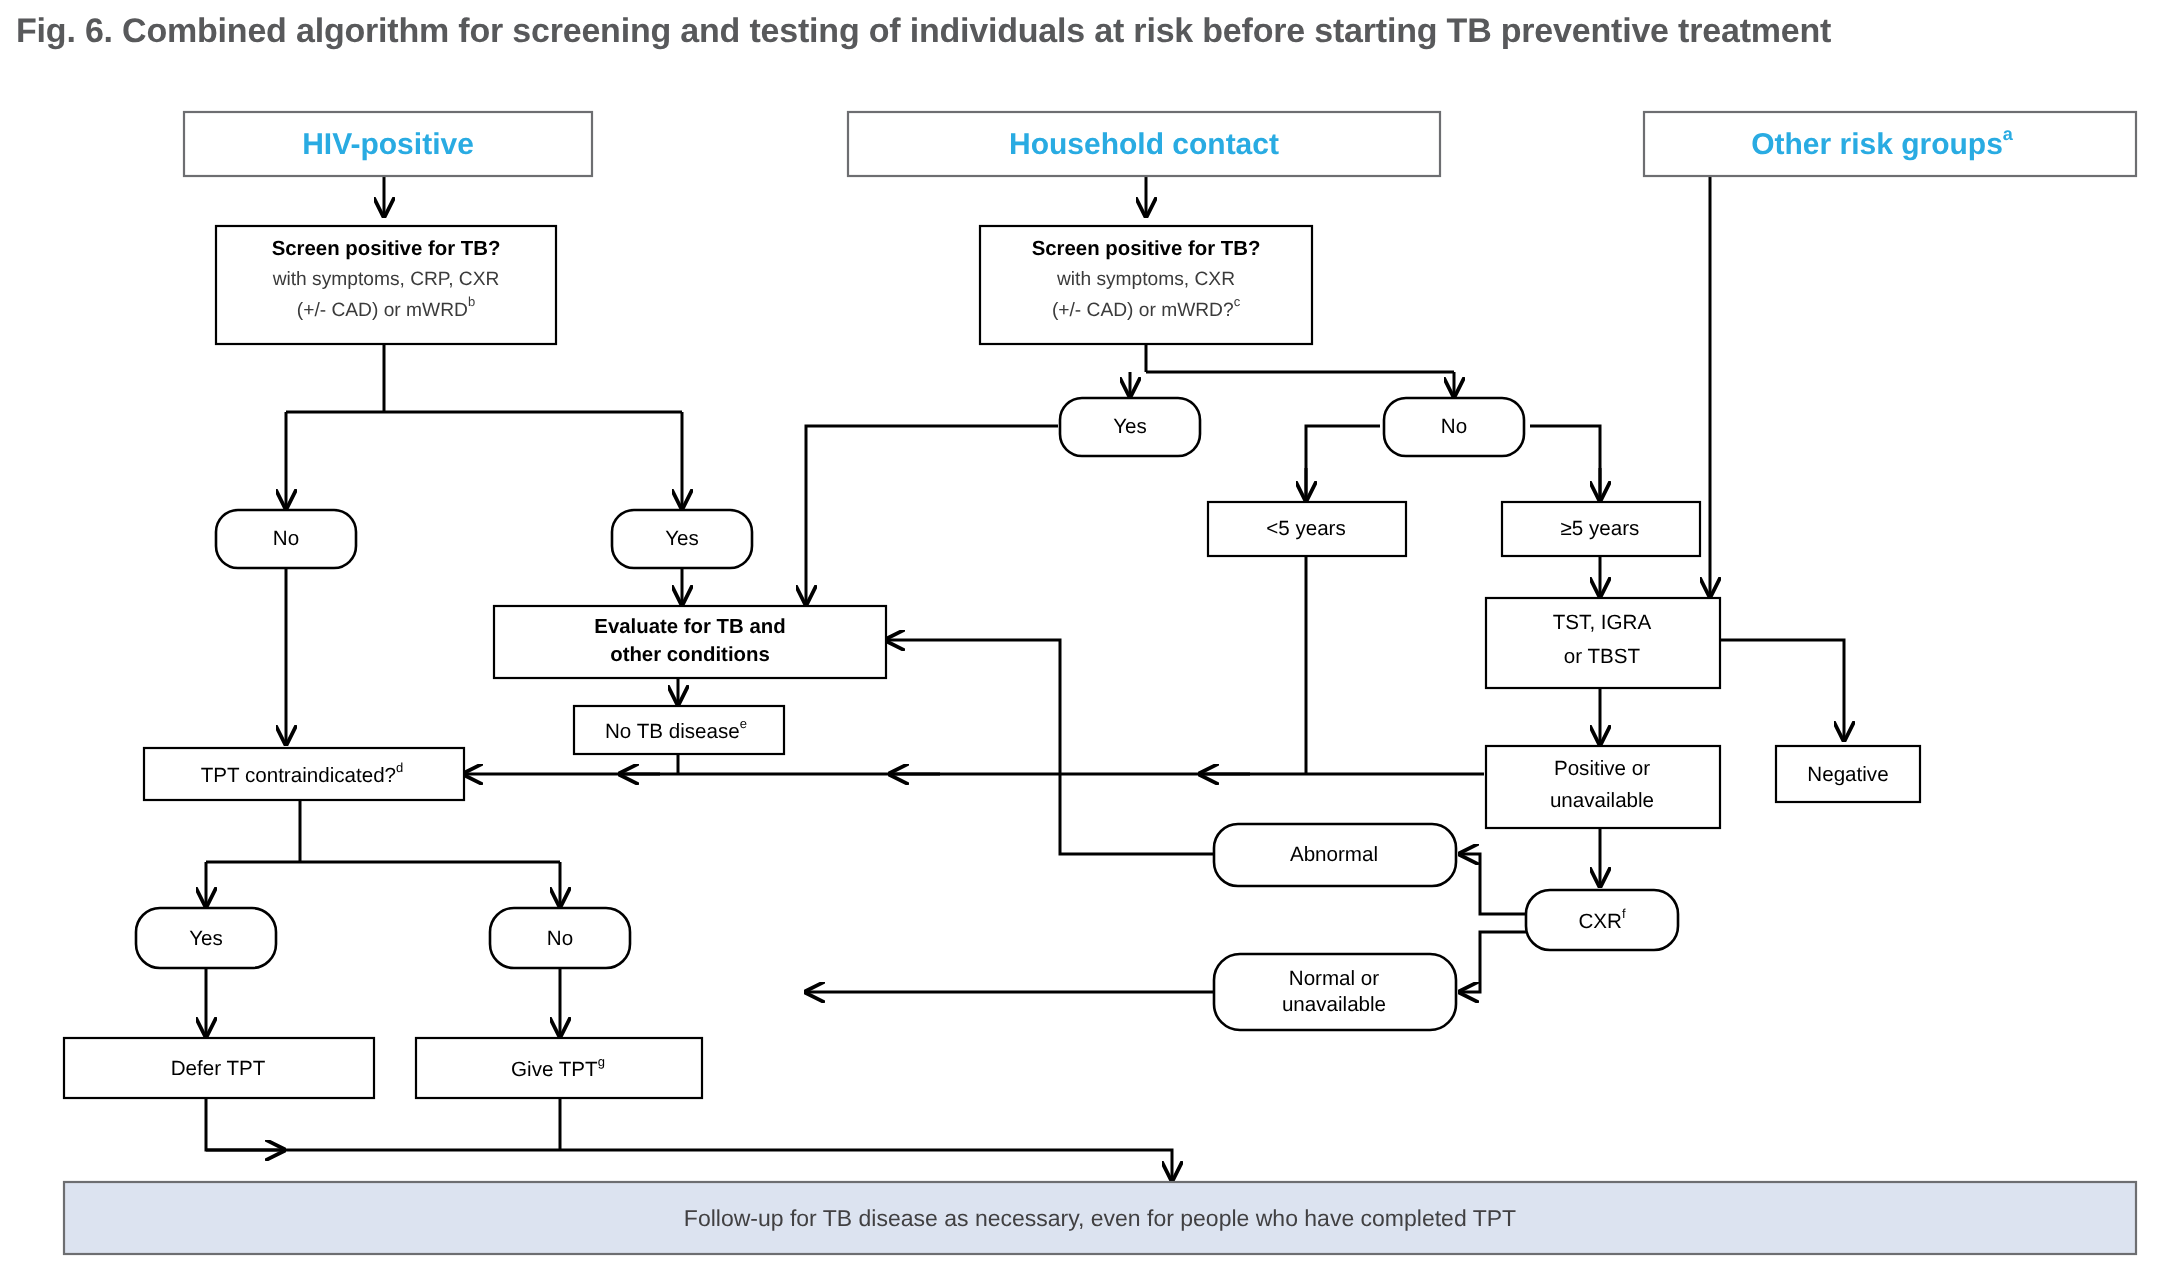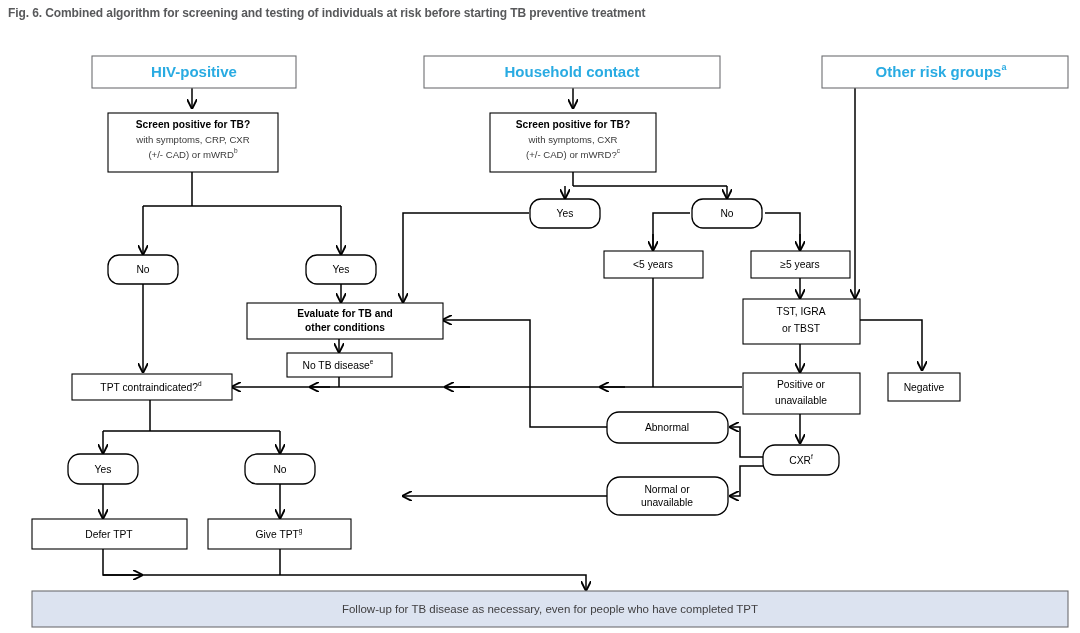--- a/index.html
+++ b/index.html
@@ -10,21 +10,21 @@
   body {
     width: 1080px;
     height: 633px;
     font-family: "Liberation Sans", sans-serif;
     overflow: hidden;
   }
   #figure-title {
     position: absolute;
     left: 8px;
     top: 6px;
-    font-size: 12px;
+    font-size: 17px;
     font-weight: bold;
     color: #58595b;
     letter-spacing: -0.1px;
     white-space: nowrap;
   }
   #flow-svg {
     position: absolute;
     left: 0;
     top: 0;
   }

